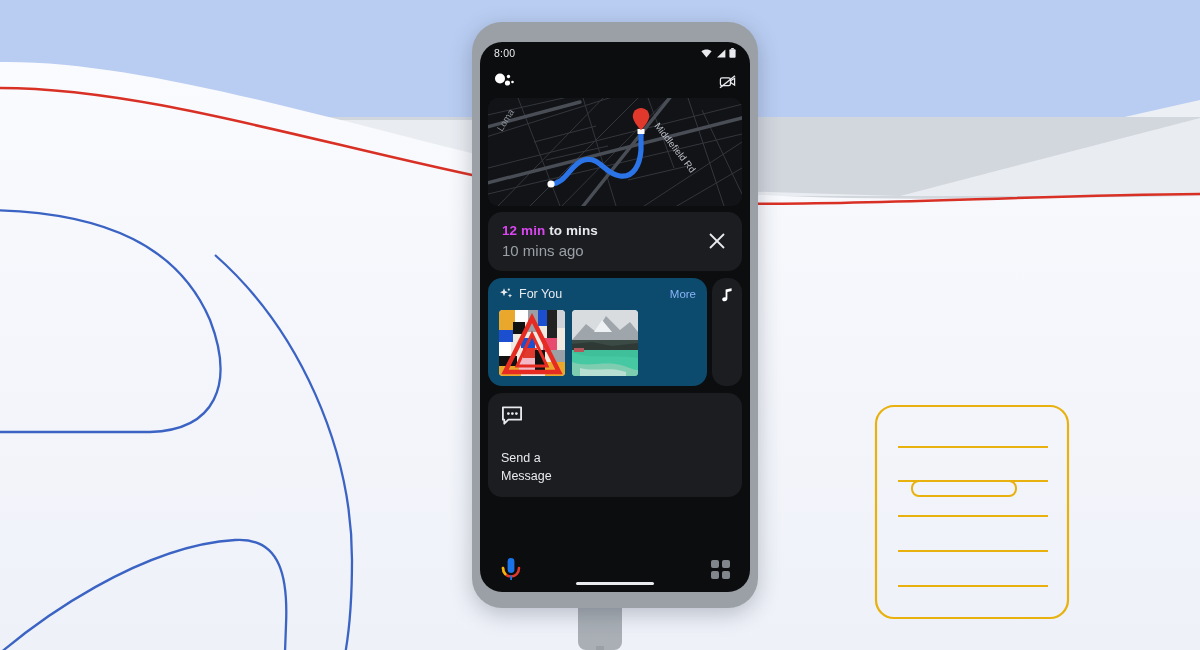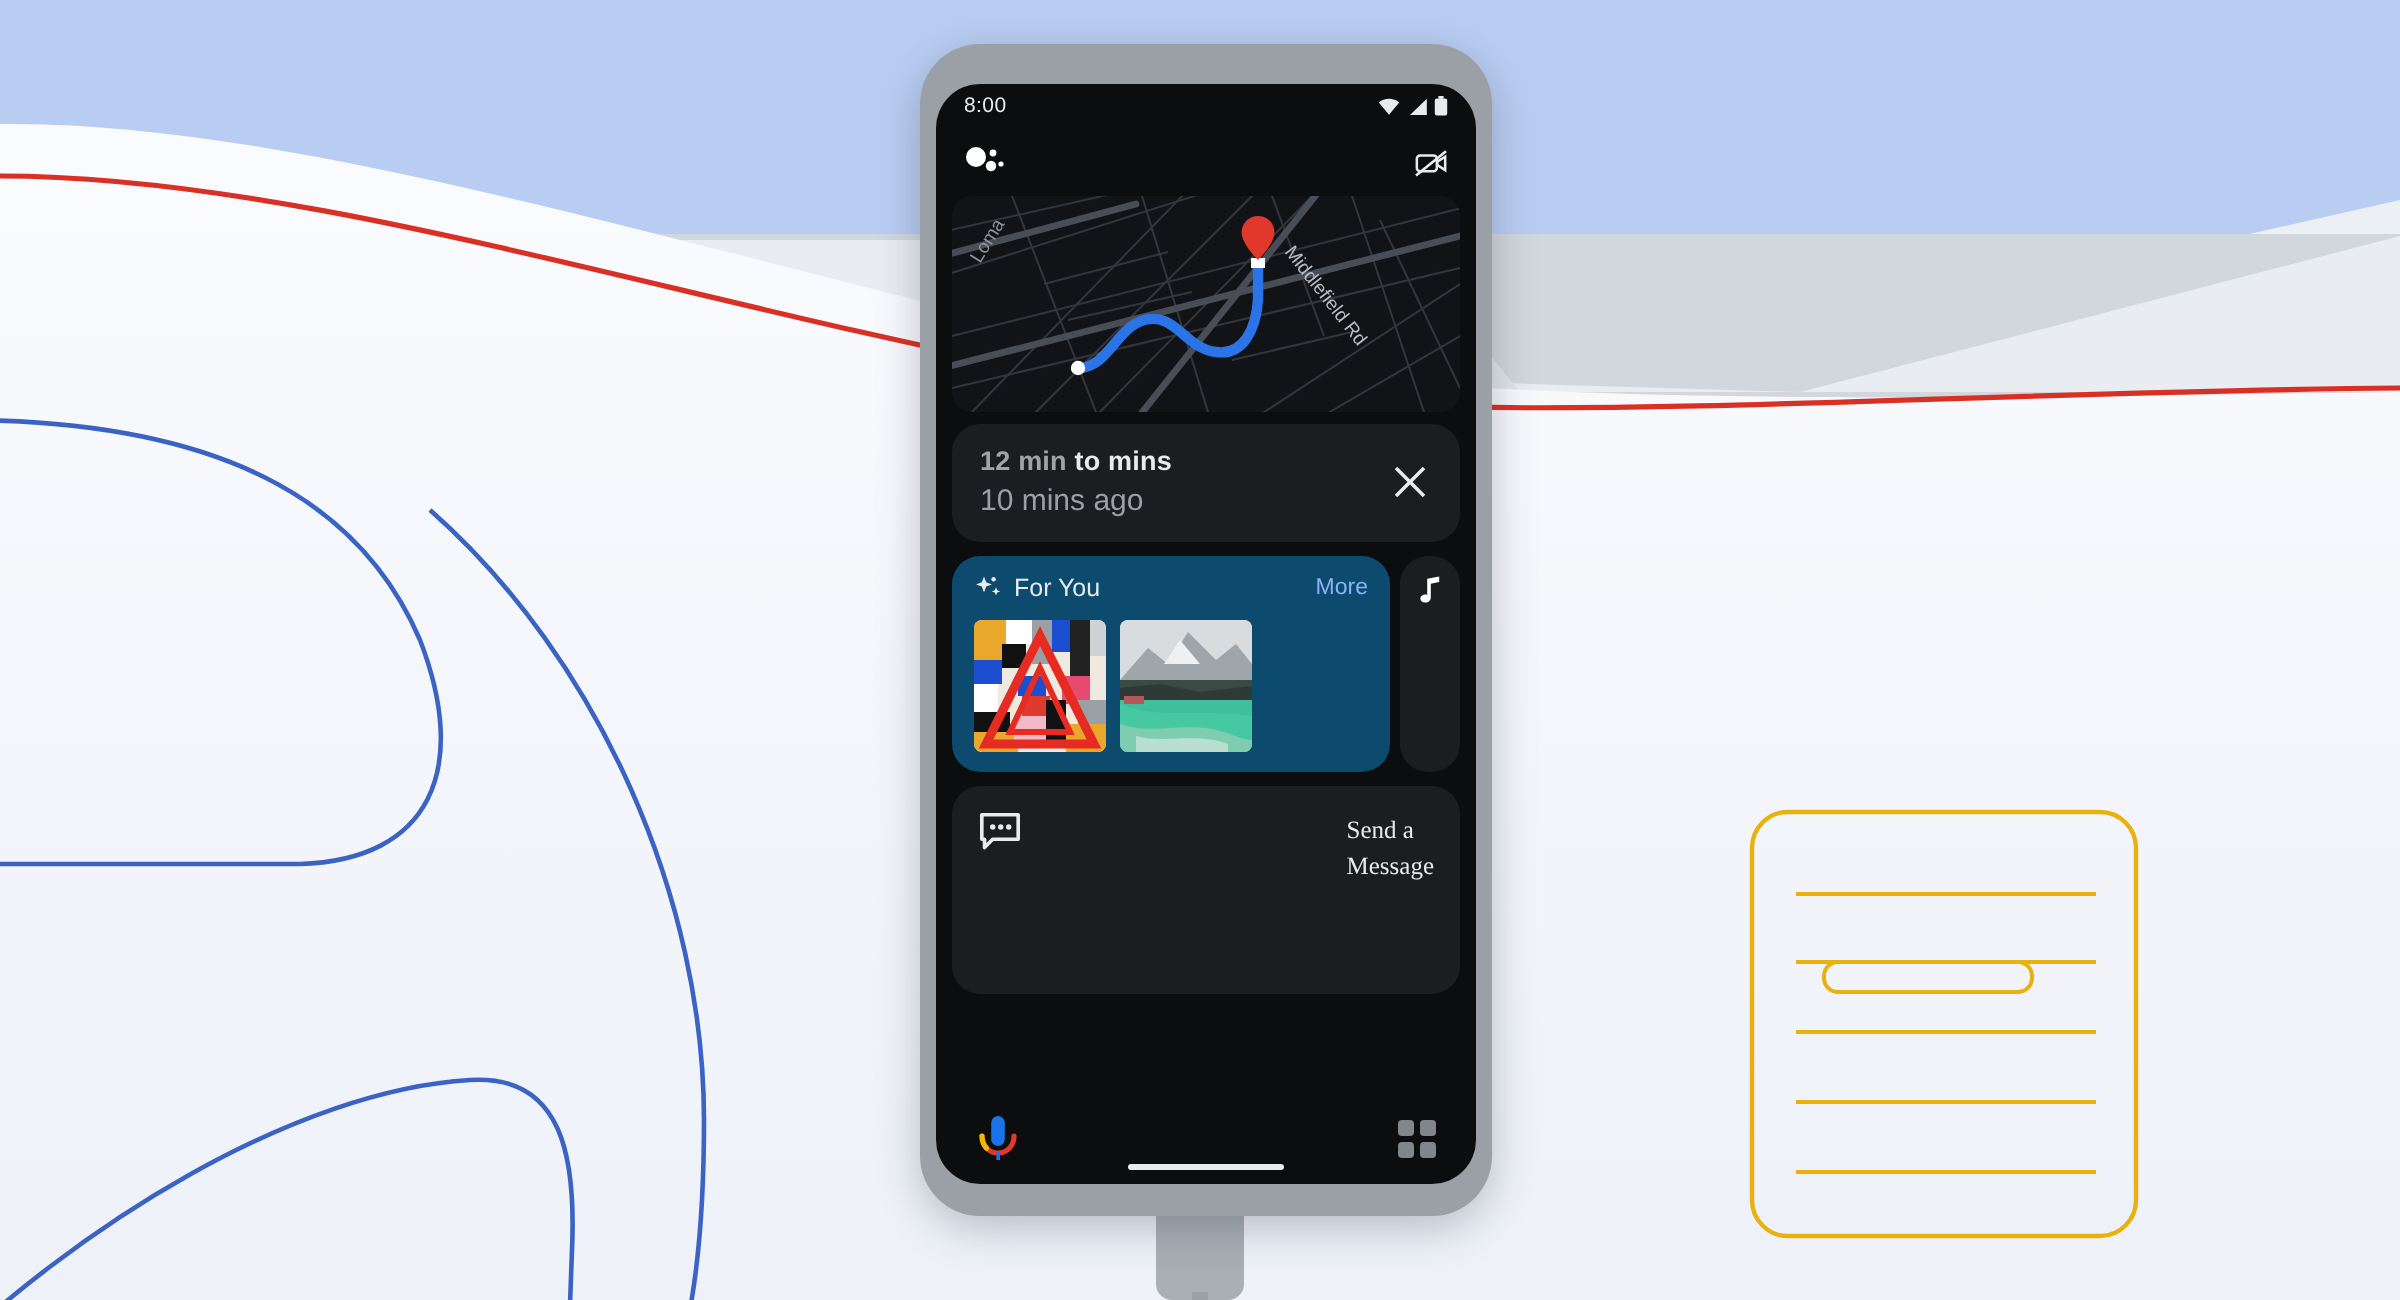--- a/index.html
+++ b/index.html
@@ -8,21 +8,21 @@
     font-family:"Liberation Sans", sans-serif;
     background:#f4f6fb;
     position:relative;
   }
 
   
   #scene { position:absolute; inset:0; width:1200px; height:650px; }
 
   
   .phone {
-    position:absolute; left:460px; top:22px;
+    position:absolute; left:472px; top:22px;
     width:286px; height:586px;
     background:#9aa0a6;
     border-radius:30px;
     box-shadow:0 6px 22px rgba(40,50,70,.28);
     z-index:5;
   }
   .phone-stand {
     position:absolute; left:578px; top:600px;
     width:44px; height:50px;
     background:#a9afb5; border-radius:4px 4px 8px 8px;
@@ -61,21 +61,21 @@
   }
   .map svg { display:block; }
 
   
   .trip-card {
     margin:6px 8px 0; background:#1b1d21; border-radius:14px;
     padding:11px 12px 12px 14px;
     display:flex; align-items:center; justify-content:space-between;
   }
   .trip-title { font-size:13.5px; font-weight:bold; color:#e8eaed; letter-spacing:.1px; }
-  .trip-title .eta { color:#a3a3a3; }
+  .trip-title .eta { color:#d946ef; }
   .trip-sub { font-size:15px; color:#9aa0a6; margin-top:4px; }
   .close-btn { width:26px; height:26px; flex:0 0 26px; position:relative; cursor:pointer; }
 
   
   .foryou-row { display:flex; gap:5px; margin:7px 8px 0; }
   .foryou-card {
     flex:1; background:#0c4a6e; border-radius:14px; padding:9px 11px 10px;
   }
   .foryou-head { display:flex; align-items:center; justify-content:space-between; }
   .foryou-title { display:flex; align-items:center; gap:6px; color:#e8eaed; font-size:12.5px; }
@@ -85,23 +85,22 @@
   .media-strip {
     width:30px; background:#1b1d21; border-radius:14px;
     display:flex; justify-content:center; padding-top:10px;
   }
 
   
   .tiles { display:flex; gap:5px; margin:7px 8px 0; }
   .tile {
     flex:1; background:#1b1d21; border-radius:14px;
     height:104px; padding:13px 13px 12px;
-    display:flex; flex-direction:row; justify-content:space-between;
+    display:flex; flex-direction:column; justify-content:space-between;
     cursor:pointer;
-    font-family:Liberation Serif, serif;
   }
   .tile-label { font-size:12.5px; color:#e8eaed; line-height:1.45; }
 
   
   .bottom-bar {
     position:absolute; left:0; right:0; bottom:0; height:46px;
     display:flex; align-items:center; justify-content:space-between;
     padding:0 20px;
   }
   .home-ind {

